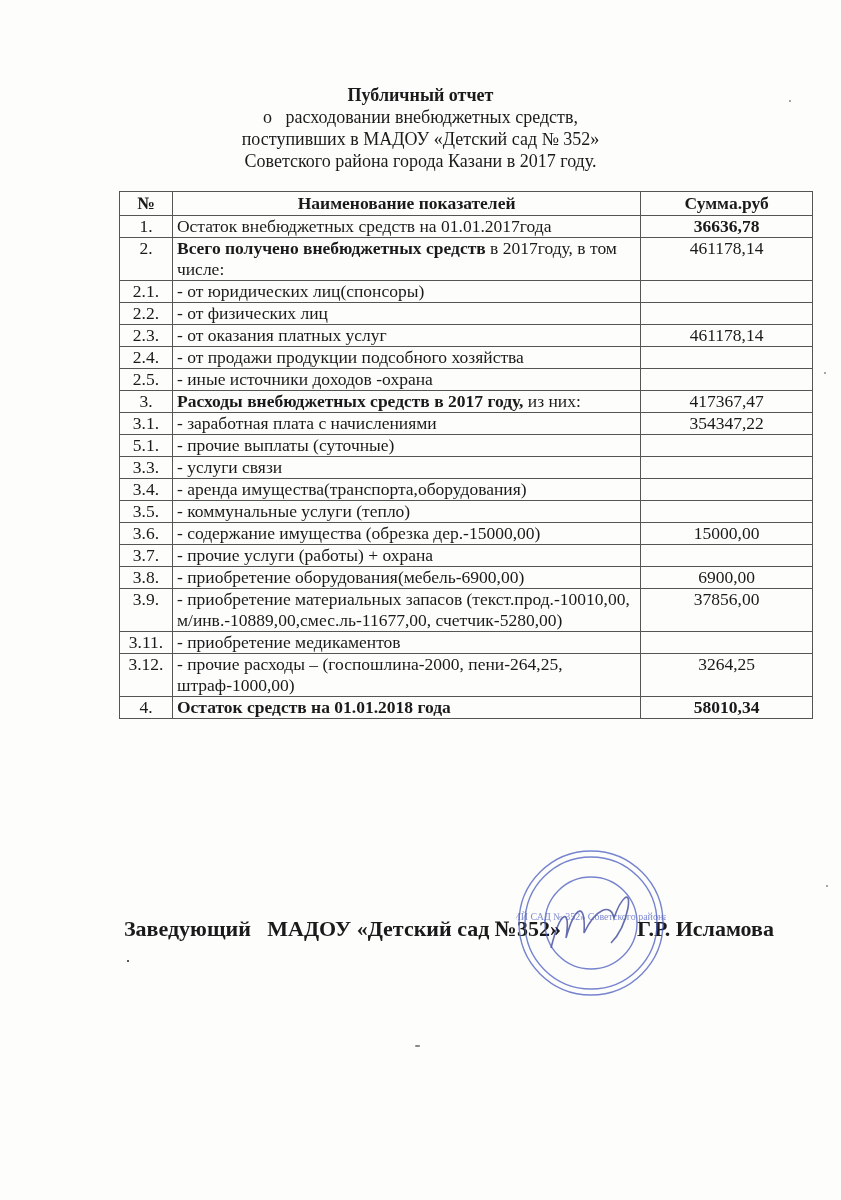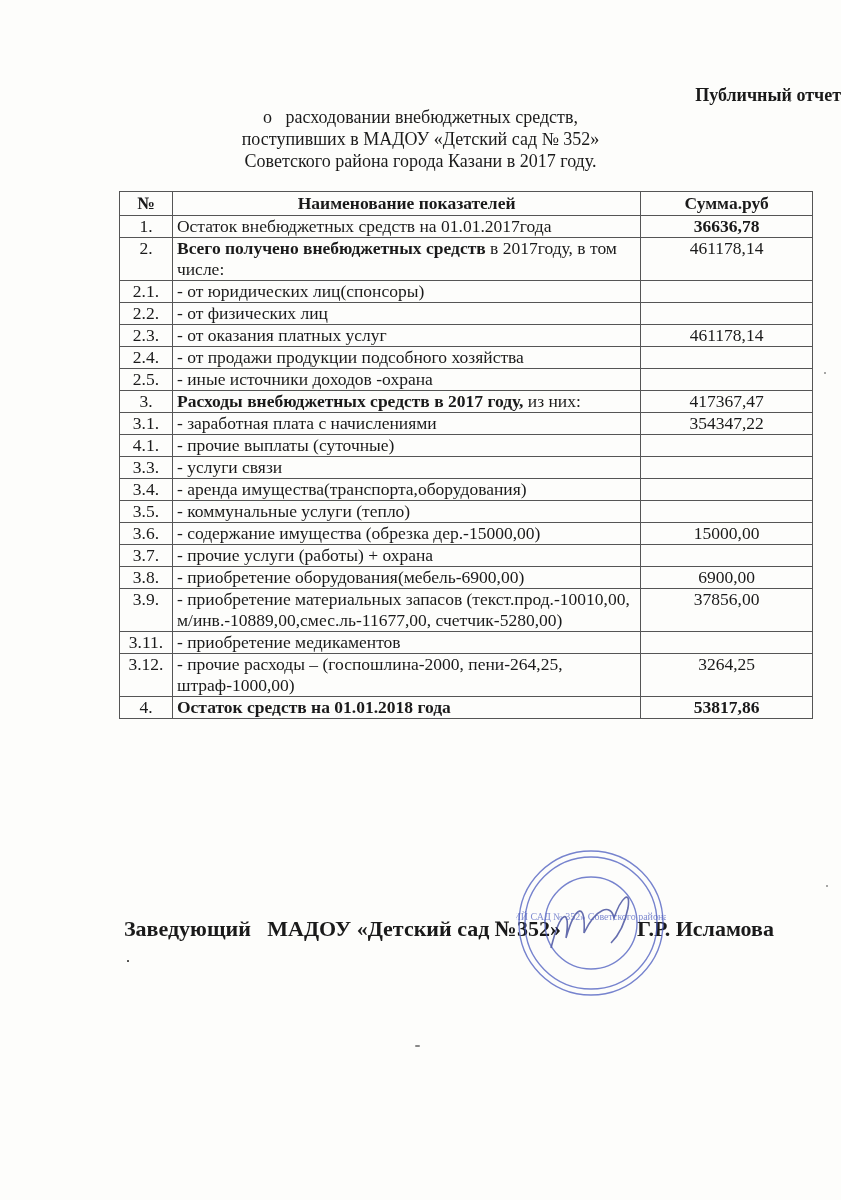--- a/index.html
+++ b/index.html
@@ -2,21 +2,21 @@
 <html><head>
 <meta charset="utf-8">
 <style>
   html, body { margin: 0; padding: 0; }
   body {
     width: 841px; height: 1200px; background: #fdfdfb;
     font-family: "Liberation Serif", serif; color: #1a1a1a;
     position: relative; overflow: hidden;
   }
   .title-block { position: absolute; left: 0; width: 841px; top: 84px; text-align: center; font-size: 18px; line-height: 22px; }
-  .title-block .t1 { font-weight: bold; text-align: right; }
+  .title-block .t1 { font-weight: bold; }
   table.report {
     position: absolute; left: 119px; top: 191px; width: 694px;
     border-collapse: collapse; font-size: 17.5px; line-height: 21px;
   }
   table.report td, table.report th {
     border: 1.3px solid #555; padding: 0 4px; vertical-align: top;
   }
   table.report th { font-weight: bold; height: 23px; vertical-align: middle; }
   col.c1 { width: 53px; } col.c2 { width: 469px; } col.c3 { width: 172px; }
   td.num { text-align: center; }
@@ -94,21 +94,21 @@
         <td class="num">3.</td>
         <td><span class="bold">Расходы внебюджетных средств в 2017 году,</span><span> из них:</span></td>
         <td class="sum">417367,47</td>
       </tr>
       <tr class="r">
         <td class="num">3.1.</td>
         <td><span>- заработная плата с начислениями</span></td>
         <td class="sum">354347,22</td>
       </tr>
       <tr class="r">
-        <td class="num">4.1.</td>
+        <td class="num">5.1.</td>
         <td><span>- прочие выплаты (суточные)</span></td>
         <td class="sum"></td>
       </tr>
       <tr class="r">
         <td class="num">3.3.</td>
         <td><span>- услуги связи</span></td>
         <td class="sum"></td>
       </tr>
       <tr class="r">
         <td class="num">3.4.</td>
@@ -146,21 +146,21 @@
         <td class="sum"></td>
       </tr>
       <tr class="r">
         <td class="num">3.12.</td>
         <td><span>- прочие расходы –  (госпошлина-2000, пени-264,25, штраф-1000,00)</span></td>
         <td class="sum">3264,25</td>
       </tr>
       <tr class="r">
         <td class="num">4.</td>
         <td><span class="bold">Остаток средств на 01.01.2018 года</span><span></span></td>
-        <td class="sum bold">53817,86</td>
+        <td class="sum bold">58010,34</td>
       </tr>
     </tbody>
 </table>
 
 <div class="sign">
   <span style="white-space:pre">Заведующий   МАДОУ «Детский сад №352»</span>
   <span class="name">Г.Р. Исламова</span>
 </div>
 <div class="dot">.</div>
 

